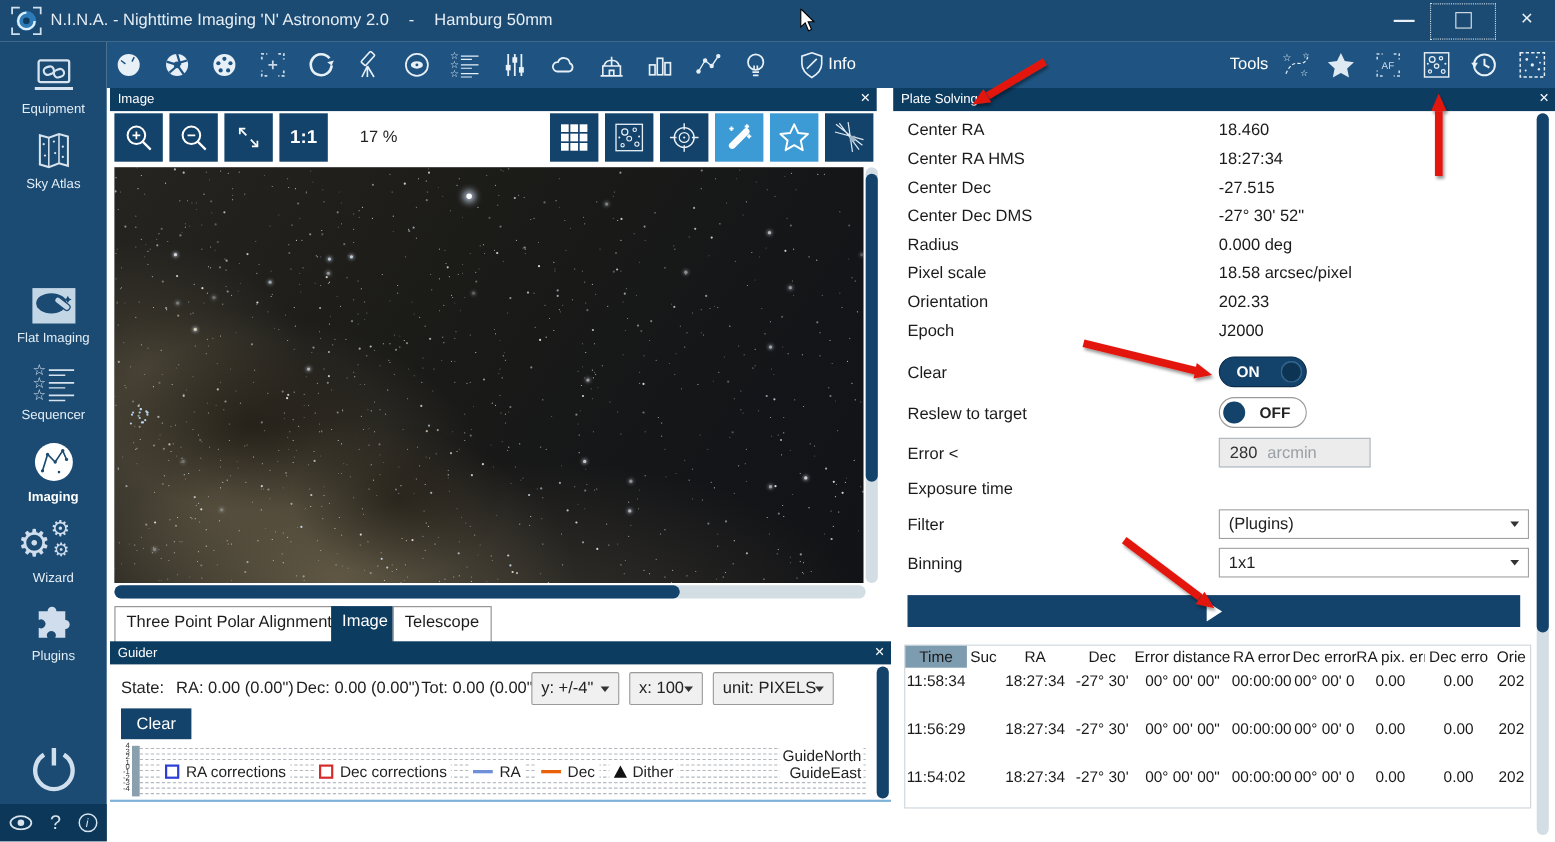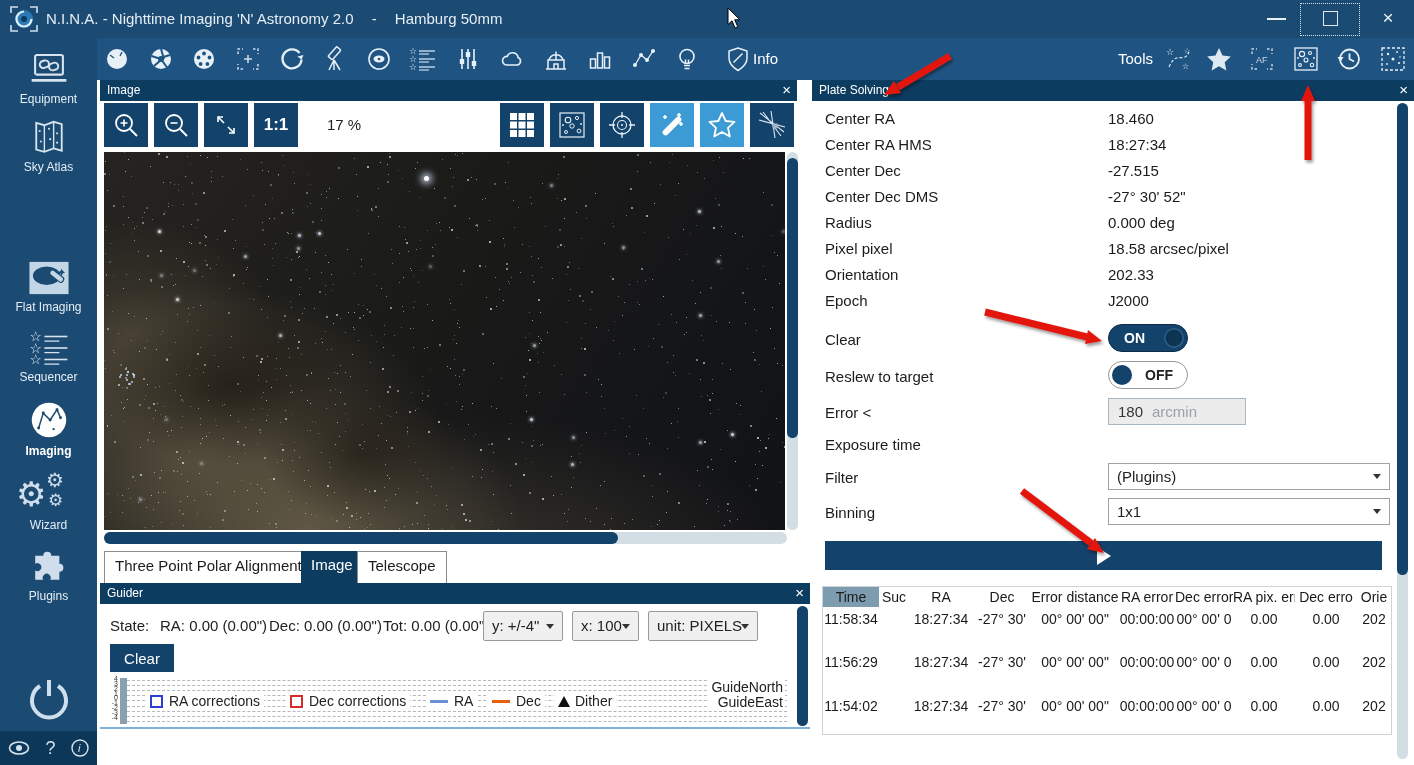--- a/index.html
+++ b/index.html
@@ -1657,41 +1657,41 @@
   <span class="abs ps-label" style="top:110px;">Center RA</span>
   <span class="abs ps-value" style="top:110px;">18.460</span>
   <span class="abs ps-label" style="top:136px;">Center RA HMS</span>
   <span class="abs ps-value" style="top:136px;">18:27:34</span>
   <span class="abs ps-label" style="top:162px;">Center Dec</span>
   <span class="abs ps-value" style="top:162px;">-27.515</span>
   <span class="abs ps-label" style="top:188px;">Center Dec DMS</span>
   <span class="abs ps-value" style="top:188px;">-27° 30' 52"</span>
   <span class="abs ps-label" style="top:214px;">Radius</span>
   <span class="abs ps-value" style="top:214px;">0.000 deg</span>
-  <span class="abs ps-label" style="top:240px;">Pixel pixel</span>
+  <span class="abs ps-label" style="top:240px;">Pixel scale</span>
   <span class="abs ps-value" style="top:240px;">18.58 arcsec/pixel</span>
   <span class="abs ps-label" style="top:266px;">Orientation</span>
   <span class="abs ps-value" style="top:266px;">202.33</span>
   <span class="abs ps-label" style="top:292px;">Epoch</span>
   <span class="abs ps-value" style="top:292px;">J2000</span>
 
   <span class="abs ps-label" style="top:331px;">Clear</span>
   <div class="abs toggle on" style="top:324px;">
     <span class="t-lbl">ON</span>
       <span class="knob"></span>
   </div>
   <span class="abs ps-label" style="top:368px;">Reslew to target</span>
   <div class="abs toggle off" style="top:361px;">
     <span class="knob"></span>
       <span class="t-lbl">OFF</span>
   </div>
 
   <span class="abs ps-label" style="top:404px;">Error &lt;</span>
   <div class="abs ps-input" style="top:398px;width:138px;background:#ececec;border:1px solid #aab6bf;">
-    <span>180</span><span class="ph">arcmin</span>
+    <span>280</span><span class="ph">arcmin</span>
   </div>
   <span class="abs ps-label" style="top:436px;">Exposure time</span>
 
   <span class="abs ps-label" style="top:469px;">Filter</span>
   <div class="abs ps-select" style="top:463px;">
     <span>(Plugins)</span><span class="caret"></span>
   </div>
   <span class="abs ps-label" style="top:504px;">Binning</span>
   <div class="abs ps-select" style="top:498px;">
     <span>1x1</span><span class="caret"></span>

